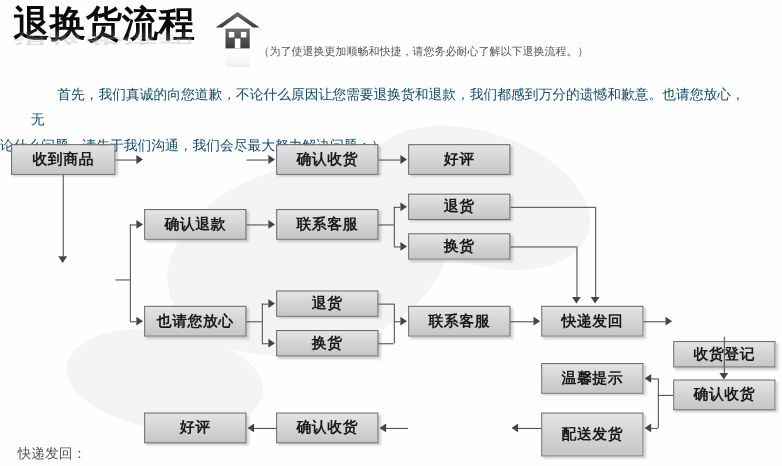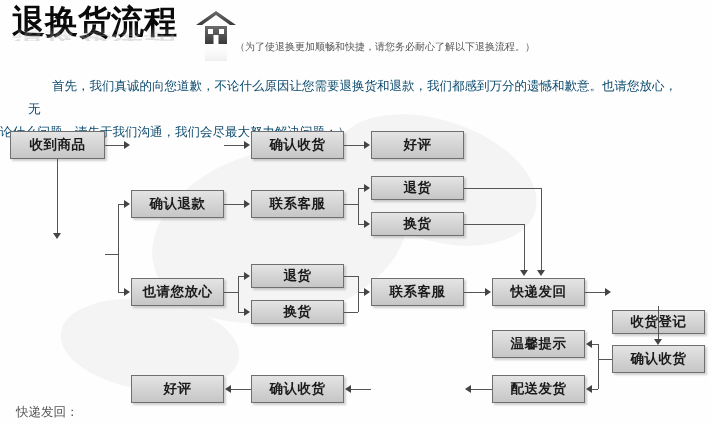--- a/index.html
+++ b/index.html
@@ -187,21 +187,21 @@
 
   <div class="node" style="left:131px; top:278px; width:93px; height:28px;">也请您放心</div>
   <div class="node" style="left:251px; top:264px; width:93px; height:24px;">退货</div>
   <div class="node" style="left:251px; top:300px; width:93px; height:24px;">换货</div>
   <div class="node" style="left:371px; top:278px; width:93px; height:28px;">联系客服</div>
 
   <div class="node" style="left:492px; top:278px; width:93px; height:28px;">快递发回</div>
   <div class="node" style="left:612px; top:278px; width:93px; height:24px;margin-top:32px;">收货登记</div>
   <div class="node" style="left:612px; top:345px; width:93px; height:28px;">确认收货</div>
   <div class="node" style="left:492px; top:330px; width:93px; height:28px;">温馨提示</div>
-  <div class="node" style="left:492px; top:375px; width:93px; height:28px;">配送发货</div>
+  <div class="node" style="left:492px; top:375px; width:93px; height:40px;">配送发货</div>
 
   <div class="node" style="left:251px; top:375px; width:93px; height:28px;">确认收货</div>
   <div class="node" style="left:131px; top:375px; width:93px; height:28px;">好评</div>
 
   <div class="conn h" style="left:105px; top:145px; width:20px;"></div>
   <div class="arrow arrow-r" style="left:124px; top:141px;"></div>
 
   <div class="conn h" style="left:224px; top:145px; width:20px;"></div>
   <div class="arrow arrow-r" style="left:244px; top:141px;"></div>
 

